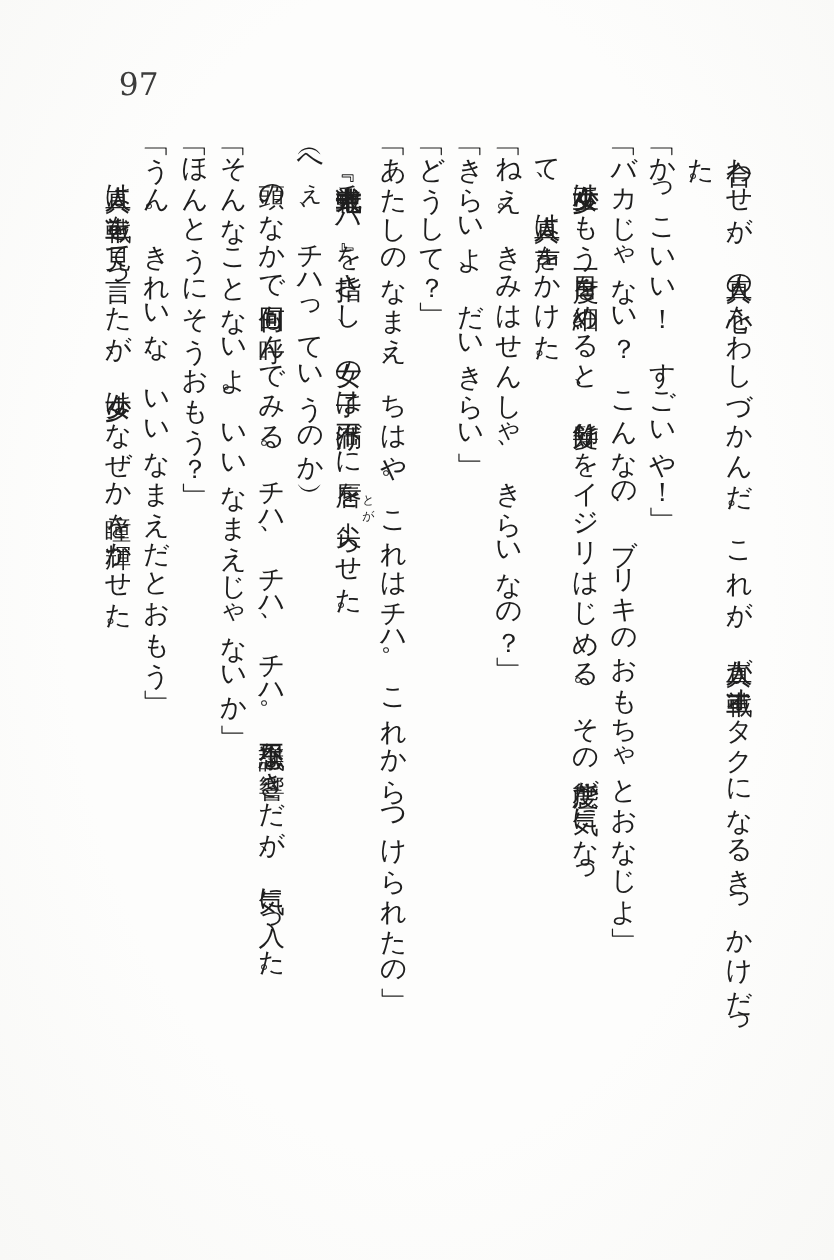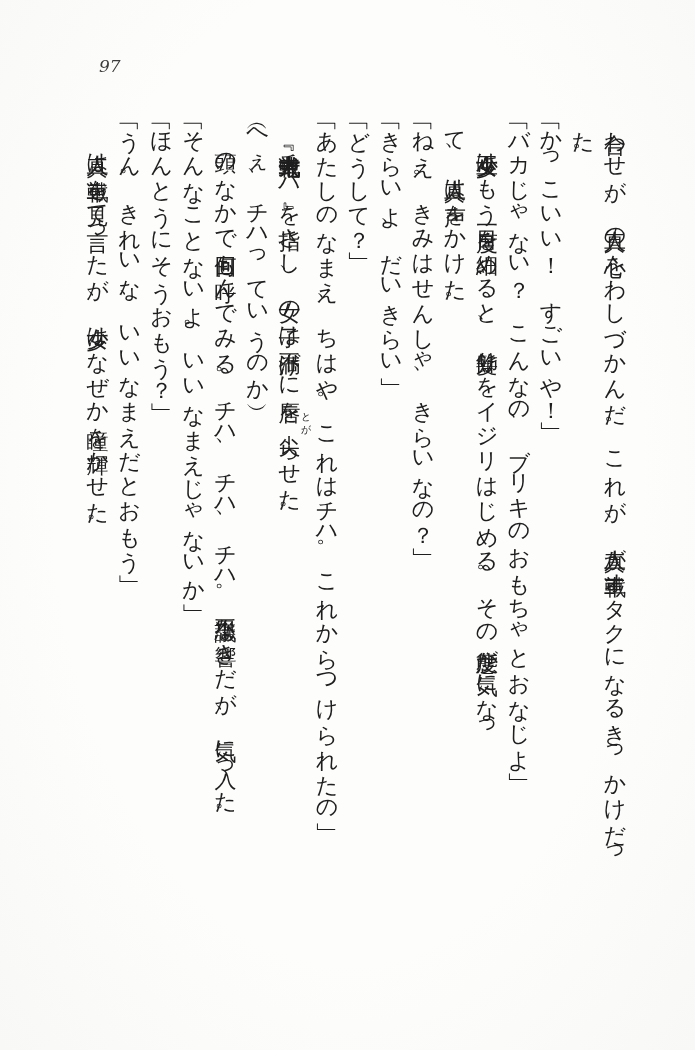--- a/index.html
+++ b/index.html
@@ -15,22 +15,21 @@
   .page {
     position: relative;
     width: 695px;
     height: 1050px;
     background: radial-gradient(ellipse at 50% 45%, #fdfdfc 60%, #f8f8f6 100%);
   }
   .page-number {
     position: absolute;
     top: 56px;
     left: 99px;
-    font-size: 17px;
-    font-style: italic;
+    font-size: 26px;
     font-family: "DejaVu Serif", "Liberation Serif", serif;
     color: #3c3c3c;
   }
   .text-block {
     position: absolute;
     top: 116px;
     right: 64px;
     height: 866px;
     writing-mode: vertical-rl;
     text-orientation: mixed;

